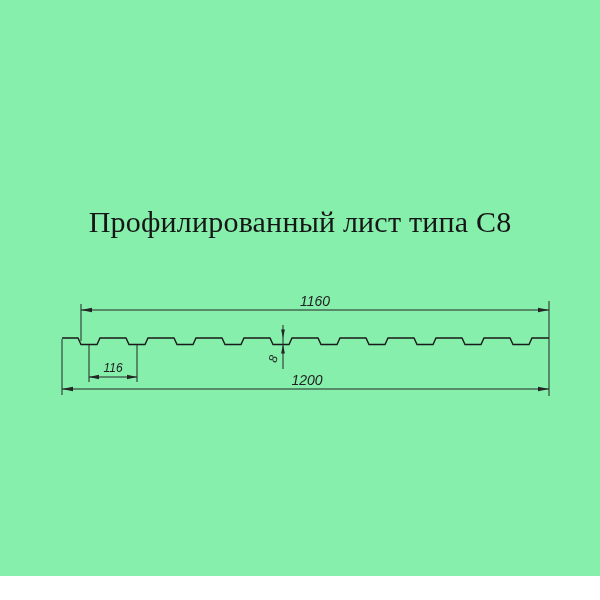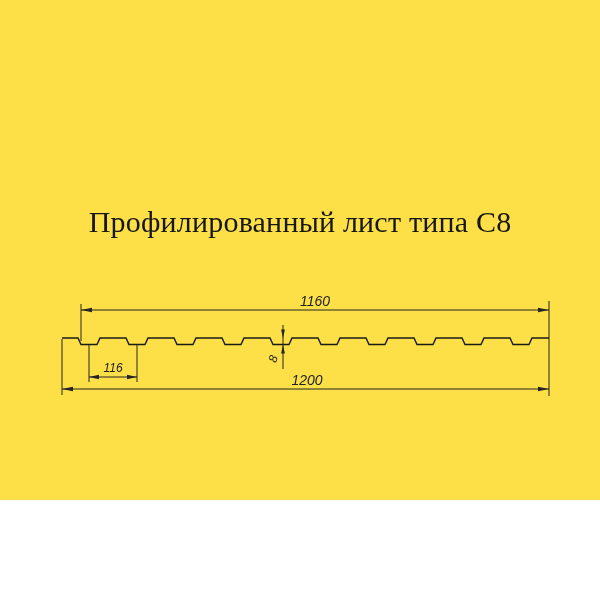--- a/index.html
+++ b/index.html
@@ -1,18 +1,18 @@
 <!DOCTYPE html>
 <html><head>
 <meta charset="utf-8">
 <style>
   html,body{margin:0;padding:0;}
   body{width:600px;height:600px;background:#ffffff;position:relative;overflow:hidden;
        font-family:"Liberation Sans",sans-serif;}
-  .canvas{position:absolute;left:0;top:0;width:600px;height:500px;background:#fde047;}
+  .canvas{position:absolute;left:0;top:0;width:600px;height:576px;background:#86efac;}
   .title{position:absolute;left:0;top:205px;width:600px;text-align:center;
          font-family:"Liberation Serif",serif;font-size:30px;color:#161616;
          letter-spacing:0.2px;white-space:nowrap;}
   svg.drawing{position:absolute;left:0;top:0;}
   .dim-text{font-family:"Liberation Sans",sans-serif;font-style:italic;
             fill:#222222;}
 </style>
 </head>
 <body>
 

